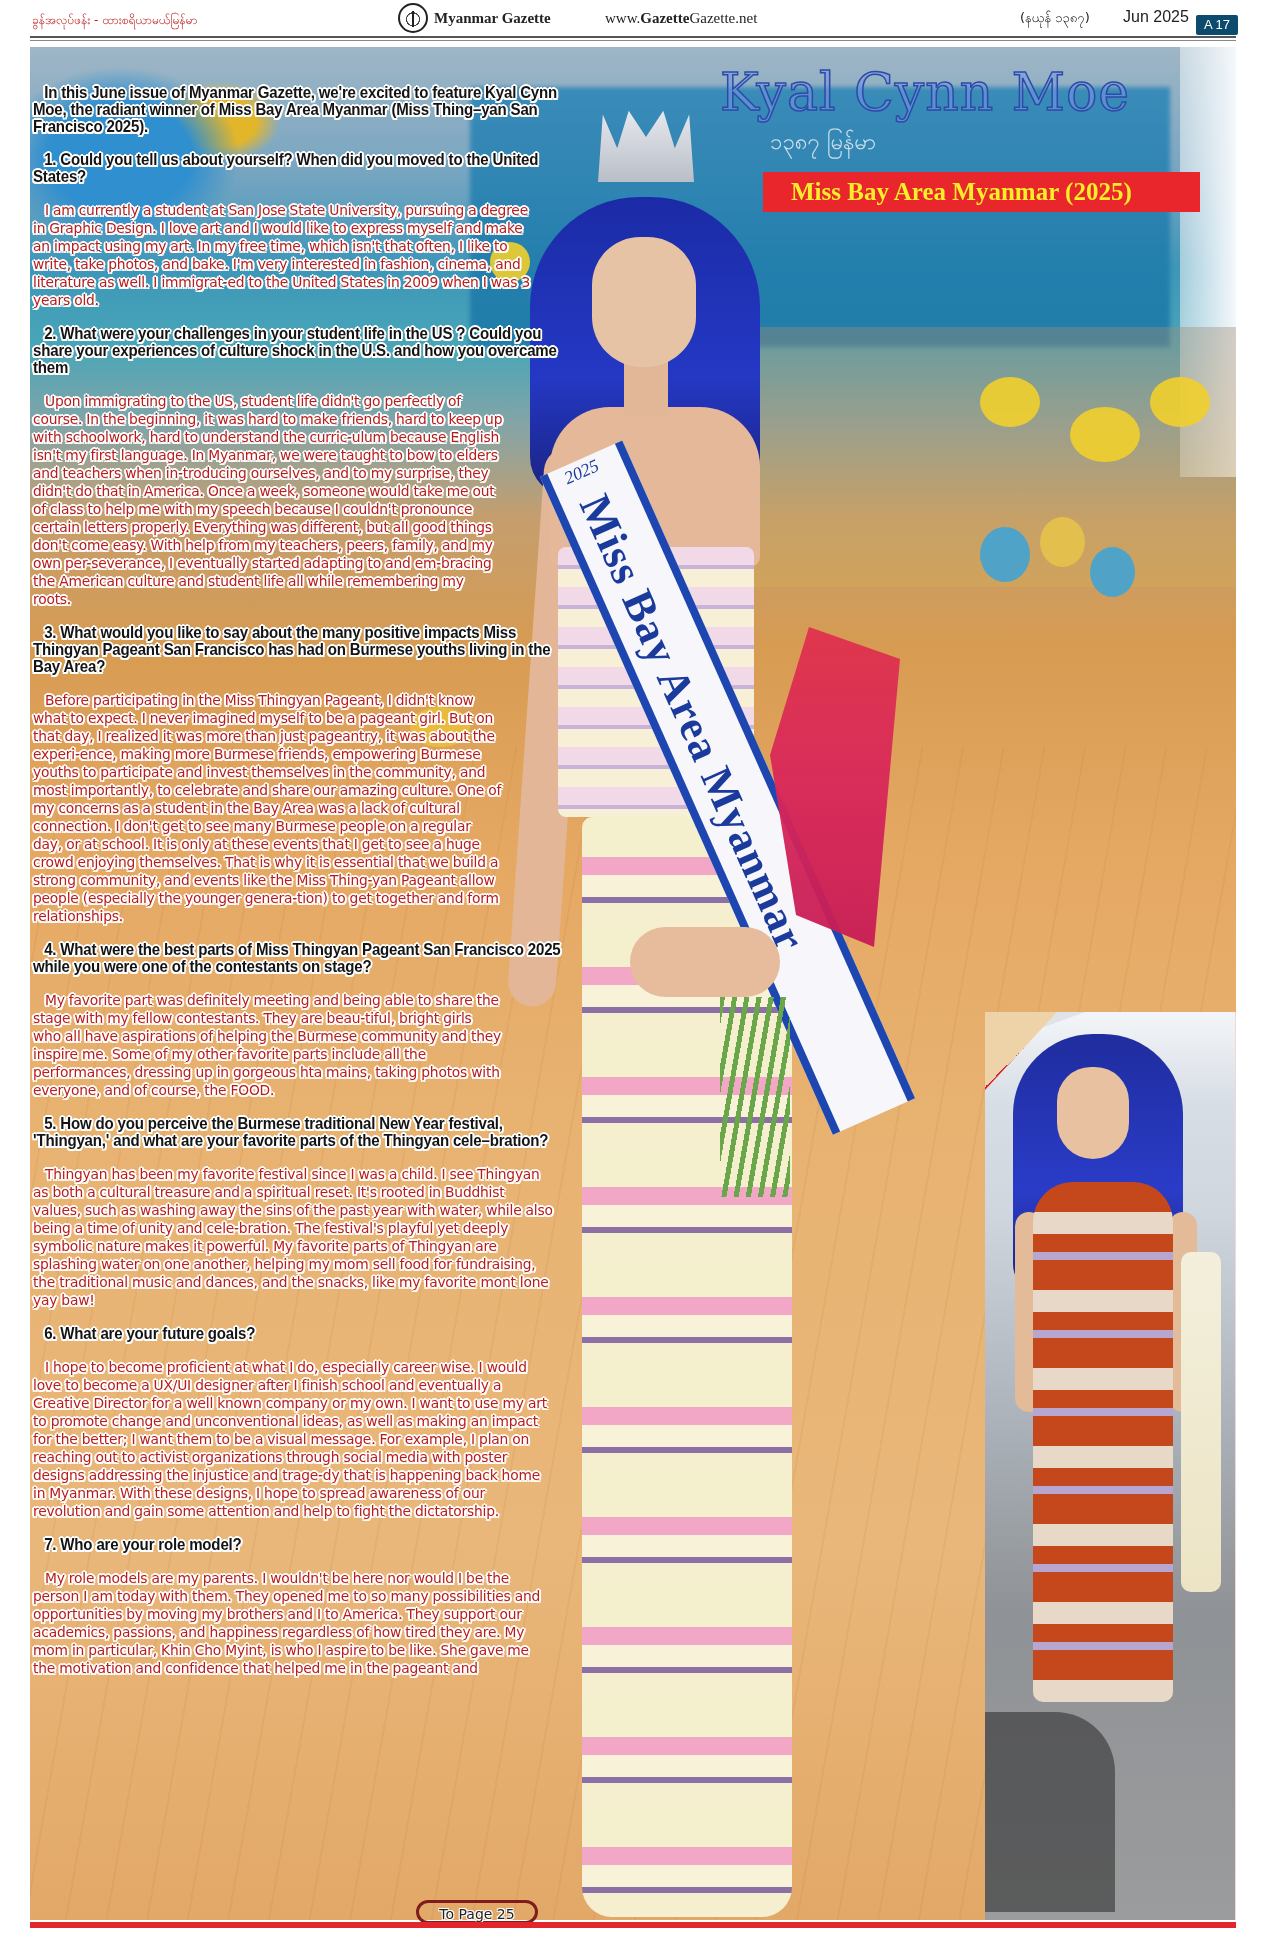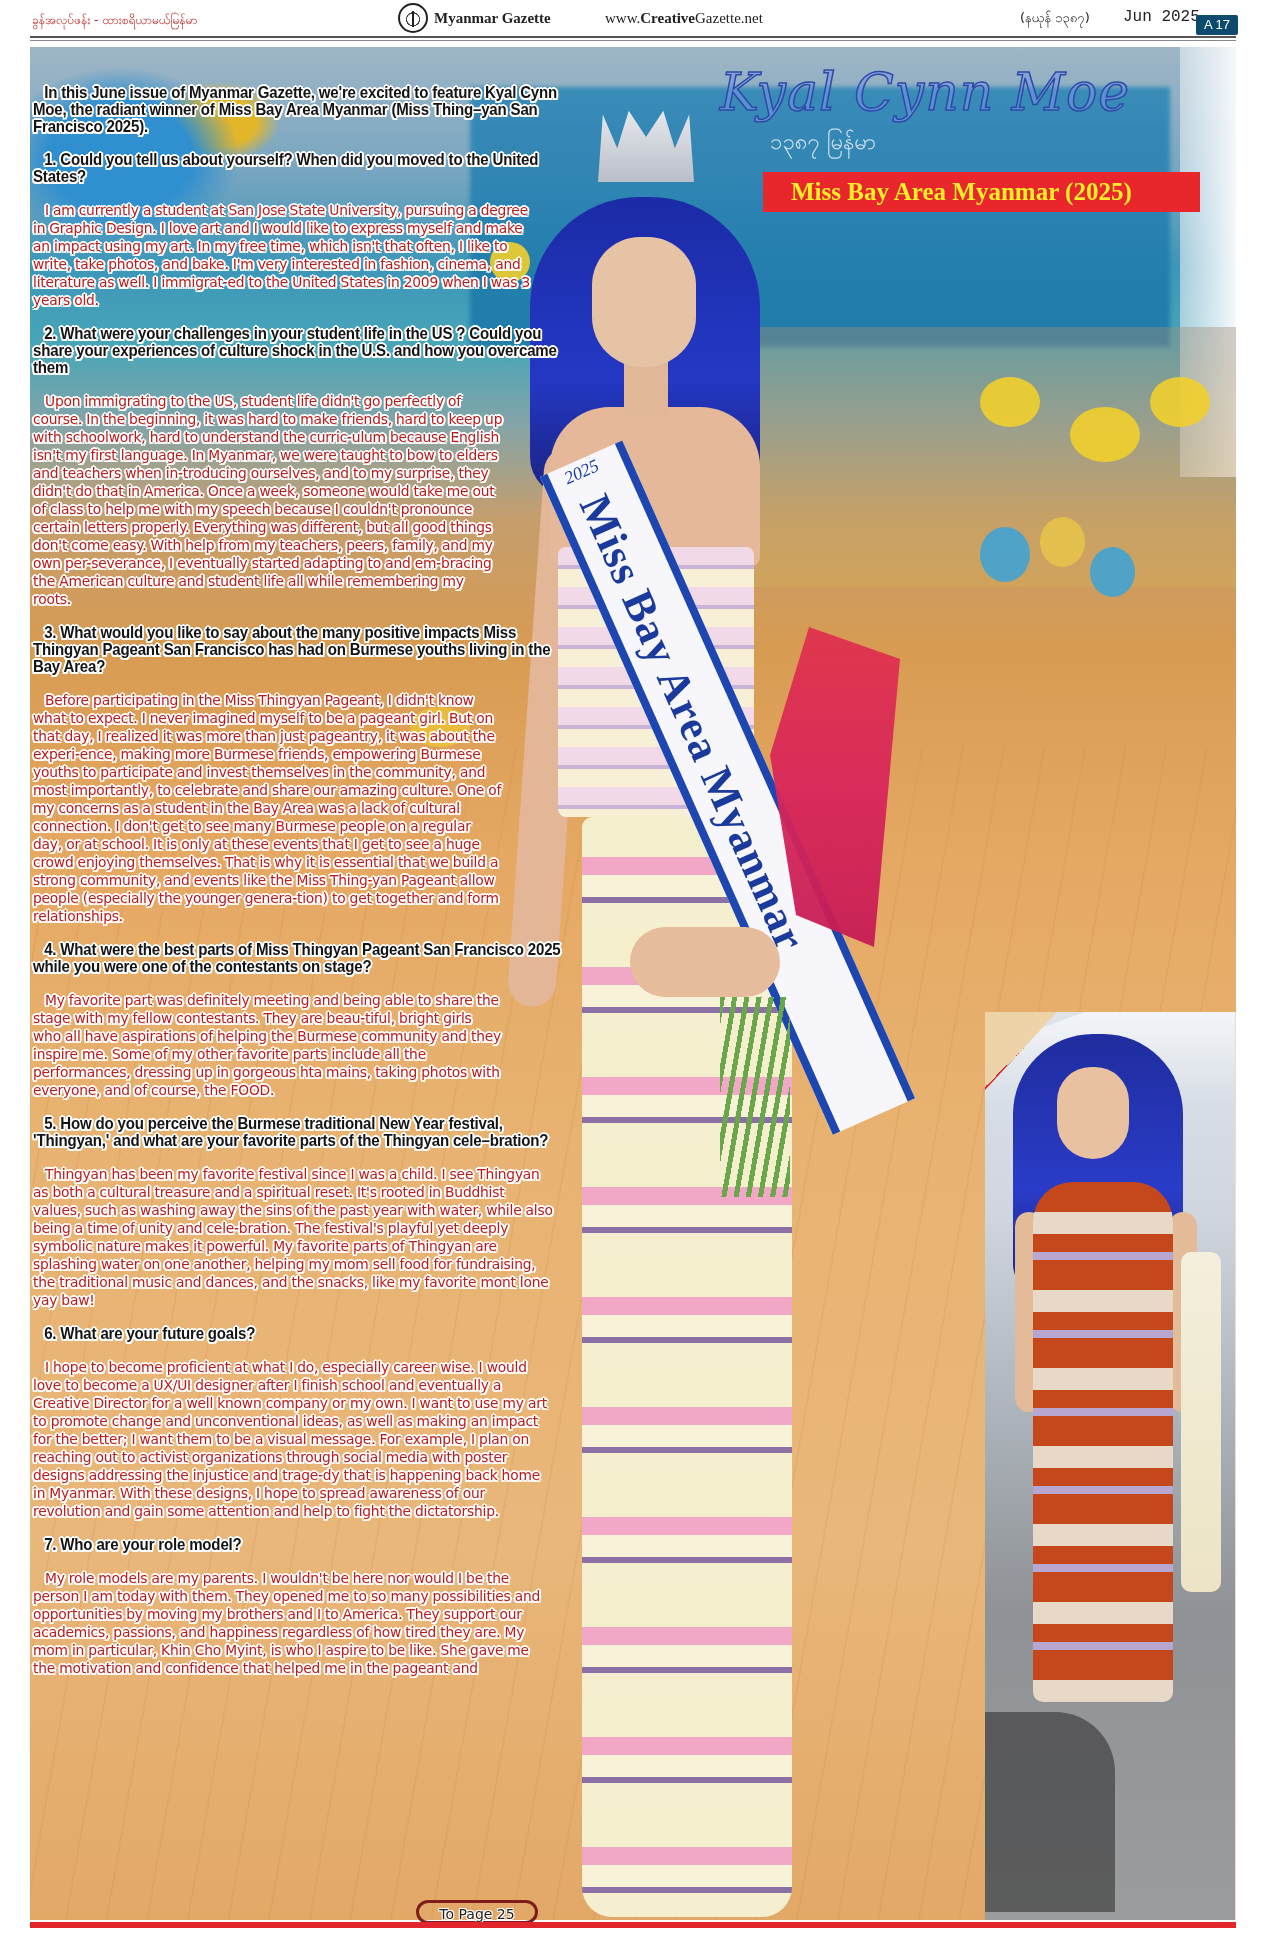--- a/index.html
+++ b/index.html
@@ -8,21 +8,21 @@
 
     
     .masthead { position: absolute; left: 30px; top: 0; width: 1206px; height: 40px; }
     .mh-left { position: absolute; left: 2px; top: 12px; font-size: 12px; color: #b91c1c; font-family: "DejaVu Sans", sans-serif; }
     .mh-logo { position: absolute; left: 368px; top: 3px; width: 30px; height: 30px; border-radius: 50%; border: 2px solid #222; background: radial-gradient(circle at 50% 55%, #fff 0 30%, #444 31% 36%, #fff 37% 100%); }
     .mh-logo::after { content: ""; position: absolute; left: 12px; top: 6px; width: 2px; height: 16px; background: #222; }
     .mh-title { position: absolute; left: 404px; top: 10px; font-family: "Liberation Serif", serif; font-weight: bold; font-size: 15px; color: #222; }
     .mh-url { position: absolute; left: 575px; top: 10px; font-family: "Liberation Serif", serif; font-size: 15px; color: #222; }
     .mh-url b { font-weight: bold; }
     .mh-date-my { position: absolute; left: 990px; top: 9px; font-size: 13px; color: #222; font-family: "DejaVu Sans", sans-serif; }
-    .mh-date { position: absolute; left: 1093px; top: 8px; font-family: Liberation Mono, monospace; font-size: 16px; color: #222; }
+    .mh-date { position: absolute; left: 1093px; top: 8px; font-family: Liberation Sans, sans-serif; font-size: 16px; color: #222; }
     .mh-page { position: absolute; left: 1166px; top: 15px; width: 42px; height: 20px; background: #0c4a6e; color: #fff; font-size: 13px; text-align: center; line-height: 20px; border-radius: 2px; }
     .mh-rule1 { position: absolute; left: 30px; top: 36px; width: 1206px; height: 2px; background: #555; }
     .mh-rule2 { position: absolute; left: 30px; top: 40px; width: 1206px; height: 1px; background: #888; }
 
     
     .photo-main { position: absolute; left: 30px; top: 47px; width: 1206px; height: 1873px; overflow: hidden;
       background:
         radial-gradient(ellipse 120px 90px at 90px 110px, #2f8fcf 0 60%, transparent 100%),
         radial-gradient(ellipse 60px 40px at 190px 75px, #e3b62a 0 60%, transparent 100%),
         linear-gradient(180deg, #9fb6c6 0px, #7aa6c1 120px, #3d96b8 220px, #49a6b8 300px, #86a4a6 380px, #c59e6d 470px, #d79b52 600px, #e5a863 800px, #e8b372 1100px, #e9b77a 1500px, #e2a868 1873px);
@@ -48,21 +48,21 @@
       background: repeating-linear-gradient(180deg, #f4efcd 0 40px, #f1a7c5 40px 58px, #f7f2d8 58px 80px, #8b6fa5 80px 86px, #f5efd0 86px 110px); }
     .arm-l { left: 496px; top: 400px; width: 48px; height: 560px; border-radius: 24px; background: #e2b696; transform: rotate(4deg); }
     .hands { left: 600px; top: 880px; width: 150px; height: 70px; border-radius: 35px; background: #e6bc9c; }
     .bouquet { left: 740px; top: 580px; width: 130px; height: 320px; background: linear-gradient(180deg, #e0324d, #d8265a 50%, #c71c55); clip-path: polygon(30% 0, 100% 10%, 80% 100%, 20% 90%, 0 40%); opacity: .95; }
     .stems { left: 690px; top: 950px; width: 70px; height: 200px; background: repeating-linear-gradient(100deg, #6aa64a 0 5px, transparent 5px 12px); }
     .sash { left: 510px; top: 430px; width: 90px; height: 720px; background: #f7f7fb; border-left: 8px solid #1d46b1; border-right: 8px solid #1d46b1; transform: rotate(-24deg); transform-origin: top left; }
     .sash-text { position: absolute; left: 6px; top: 40px; writing-mode: vertical-rl; font-family: "Liberation Serif", serif; font-weight: bold; font-size: 44px; color: #1a3a9c; letter-spacing: 1px; }
     .sash-year { position: absolute; left: 14px; top: 2px; font-family: "Liberation Serif", serif; font-style: italic; font-size: 18px; color: #1a3a9c; }
 
     
-    .script-title { position: absolute; left: 720px; top: 62px; width: 500px; font-family: "DejaVu Serif", serif; font-style: italic; font-size: 52px; color: rgba(120,150,230,.55); -webkit-text-stroke: 1.5px #2d4aa8; letter-spacing: 1px; white-space: nowrap; }
+    .script-title { position: absolute; left: 720px; top: 62px; width: 500px; font-family: "DejaVu Serif", serif; font-size: 52px; color: rgba(120,150,230,.55); -webkit-text-stroke: 1.5px #2d4aa8; letter-spacing: 1px; white-space: nowrap; }
     .red-banner { position: absolute; left: 763px; top: 172px; width: 437px; height: 40px; background: #e8262b; color: #f9ee2a; font-family: "Liberation Serif", serif; font-weight: bold; font-size: 25px; line-height: 40px; padding-left: 28px; white-space: nowrap; }
 
     
     .article { position: absolute; left: 33px; top: 84px; width: 530px; }
     .article p, .article h3 { text-shadow: -1.5px -1.5px 0 #fff, 1.5px -1.5px 0 #fff, -1.5px 1.5px 0 #fff, 1.5px 1.5px 0 #fff, 0 2px 0 #fff, 0 -2px 0 #fff, 2px 0 0 #fff, -2px 0 0 #fff; }
     .article h3 { font-family: "Liberation Sans", sans-serif; font-weight: bold; font-size: 16.2px; line-height: 17px; color: #141414; text-indent: 12px; letter-spacing: -0.2px; transform: scaleX(0.93); transform-origin: left; width: 108%; }
     .article p { font-family: "DejaVu Sans", sans-serif; font-size: 13.8px; line-height: 18px; color: #b91c1c; text-indent: 12px; letter-spacing: -0.2px; }
     .intro { margin-bottom: 16px; }
     .q { margin-bottom: 16px; }
     .a { margin-bottom: 16px; }
@@ -86,21 +86,21 @@
     
     .footer-rule { position: absolute; left: 30px; top: 1922px; width: 1206px; height: 6px; background: #e3262c; }
   </style>
 </head>
 <body>
 
 <header class="masthead">
   <span class="mh-left">ခွန်အလုပ်ဖန်း - ထားစရိယာမယ်မြန်မာ</span>
   <span class="mh-logo"></span>
   <span class="mh-title">Myanmar Gazette</span>
-  <span class="mh-url"><span>www.</span><b>Creative</b><span>Gazette.net</span></span>
+  <span class="mh-url"><span>www.</span><b>Gazette</b><span>Gazette.net</span></span>
   <span class="mh-date-my">(နယုန် ၁၃၈၇)</span>
   <span class="mh-date">Jun 2025</span>
   <span class="mh-page">A 17</span>
 </header>
 <div class="mh-rule1"></div>
 <div class="mh-rule2"></div>
 
 <div class="photo-main">
   <div class="bg-banner"></div>
   <span class="bg-banner-text">၁၃၈၇ မြန်မာ</span>

